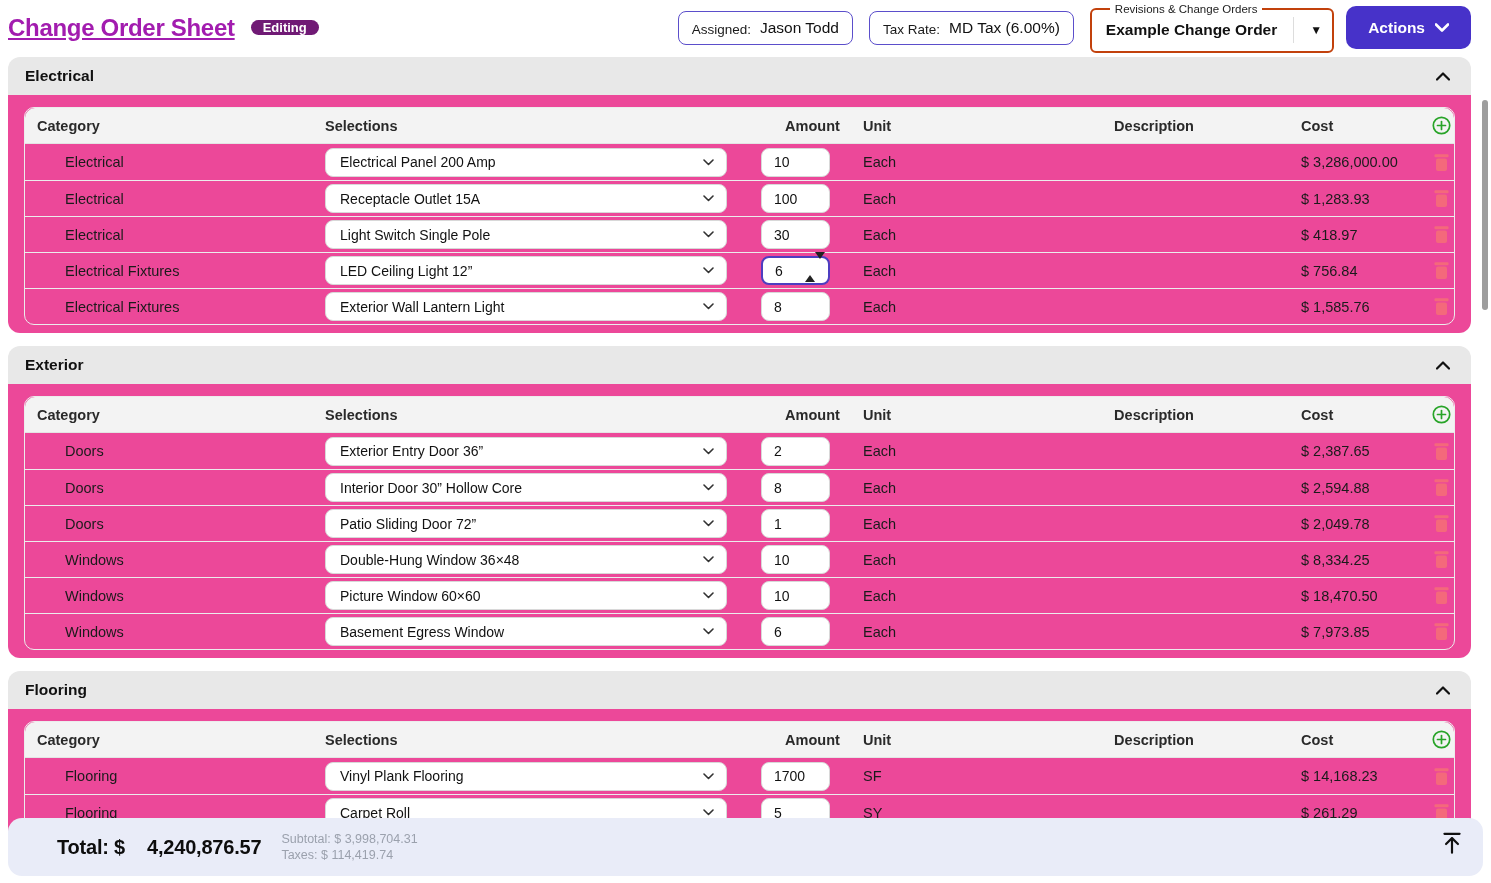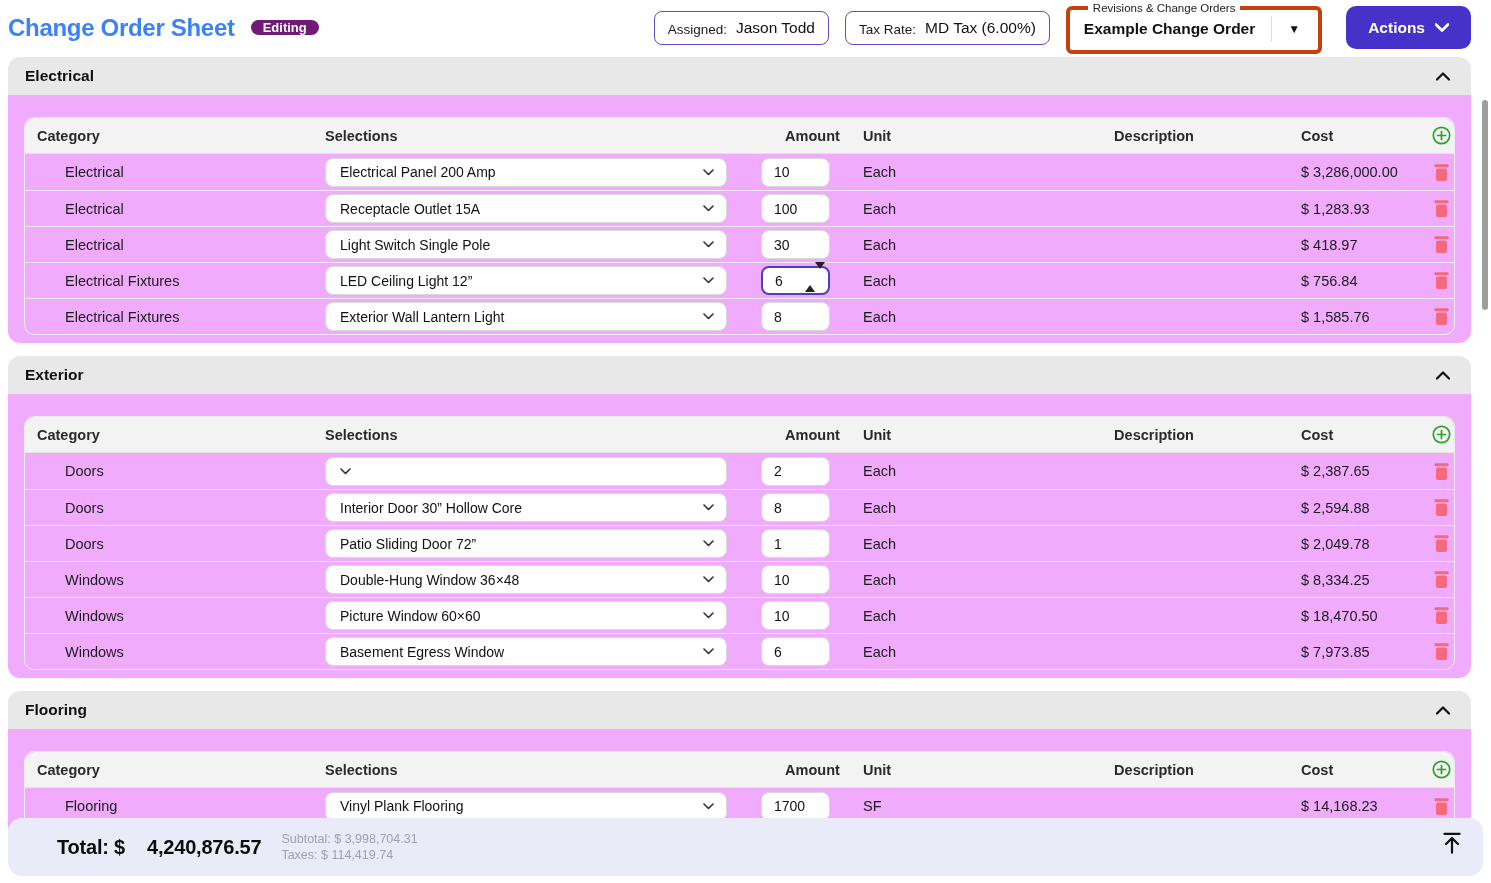--- a/index.html
+++ b/index.html
@@ -3,47 +3,47 @@
 <meta charset="utf-8">
 <style>
   * { margin: 0; padding: 0; box-sizing: border-box; }
   html, body { width: 1491px; height: 883px; overflow: hidden; background: #fff;
     font-family: "Liberation Sans", sans-serif; color: #1b1b1b; }
   .page { position: relative; width: 1491px; height: 883px; }
 
   
   .topbar { display: flex; align-items: center; height: 55px; padding: 0 20px 0 8px; }
   .title-wrap { display: flex; align-items: center; }
-  .page-title { font-size: 24px; font-weight: 800; letter-spacing: -0.3px; color: #3b82f6; }
+  .page-title { font-size: 24px; font-weight: 800; letter-spacing: -0.3px; color: #a21caf; text-decoration: underline; }
   .badge { margin-left: 16px; background: #701a75; color: #fff; font-size: 13px; font-weight: 600;
     padding: 0 12px; border-radius: 12px; }
   .topbar-right { margin-left: auto; display: flex; align-items: center; }
   .info-box { display: flex; align-items: flex-end; gap: 9px; border: 1.5px solid #5b4ecb;
     border-radius: 8px; padding: 7px 13px; margin-right: 16px; background: #fff; }
   .info-label { font-size: 13.5px; color: #1a1a1a; }
   .info-value { font-size: 15.5px; color: #111; }
-  .revisions { border: 4px solid #c2410c; border-radius: 6px; margin-right: 24px; padding: 0 18px 6px 14px; background:#fff; }
+  .revisions { border: 2px solid #c2410c; border-radius: 6px; margin-right: 12px; padding: 0 10px 6px 14px; background:#fff; }
   .revisions legend { font-size: 11.5px; color: #222; padding: 0 5px; margin-left: 4px; }
   .rev-row { display: flex; align-items: center; height: 30px; font-weight: bold; }
   .rev-value { font-size: 15.5px; color: #111; }
   .rev-divider { width: 1px; height: 26px; background: #ddd; margin: 0 16px; }
   .caret-down { font-size: 12px; color: #111; line-height: 1; }
   .actions-btn { display: flex; align-items: center; gap: 10px; background: #4732c9; color: #fff;
     border: none; border-radius: 10px; height: 43px; padding: 0 22px; font-size: 15.5px; font-weight: 700;
     font-family: "Liberation Sans", sans-serif; cursor: pointer; }
 
   
   #sections { margin: 2px 20px 0 8px; }
   .section { margin-bottom: 13px; }
   .section-header { position: relative; background: #e8e8e8; border-radius: 12px 12px 0 0;
     height: 38px; display: flex; align-items: center; }
   .section-title { font-size: 15.5px; font-weight: 700; color: #111; padding-left: 17px; }
   .collapse-btn { position: absolute; right: 18px; top: 9px; width: 20px; height: 20px;
     background: none; border: none; cursor: pointer; }
-  .section-body { background: #f0abfc; border-radius: 0 0 12px 12px; padding: 22px 16px 8px; }
+  .section-body { background: #ec4899; border-radius: 0 0 12px 12px; padding: 12px 16px 8px; }
   .table { border: 1px solid #ececec; border-radius: 10px; }
   .thead, .row { display: grid; grid-template-columns: 300px 436px 102px 144px 294px 126px 29px;
     align-items: center; height: 36px; }
   .thead { background: #f3f3f3; border-radius: 10px 10px 0 0; border-bottom: 1px solid #e4e4e4; }
   .th { font-size: 14.5px; font-weight: 600; color: #2a2a2a; }
   .th-cat { padding-left: 12px; }
   .th-amt, .td-unit-h { padding-left: 1px; text-align: center; }
   .th-desc { justify-self: center; }
   .th-add { justify-self: center; display: flex; align-items: center; }
   .row + .row { border-top: 1px solid #ececec; }
@@ -321,20 +321,21 @@
                   <line x1="5.5" y1="9.5" x2="13.5" y2="9.5" stroke="#28a428" stroke-width="1.7" stroke-linecap="round"></line>
                 </svg>
               </button>
             </span>
           </div>
           <div class="rows">
     <div class="row">
       <span class="td td-cat">Doors</span>
       <div class="td">
         <div class="select">
+          <span class="sel-text">Exterior Entry Door 36”</span>
           <svg width="11" height="7" viewBox="0 0 11 7">
             <polyline points="1,1 5.5,5.5 10,1" fill="none" stroke="#333" stroke-width="1.6" stroke-linecap="round" stroke-linejoin="round"></polyline>
           </svg>
         </div>
       </div>
       <div class="td">
         <div class="amt-wrap">
           <input class="amt" type="text" value="2" style="">
           
         </div>

